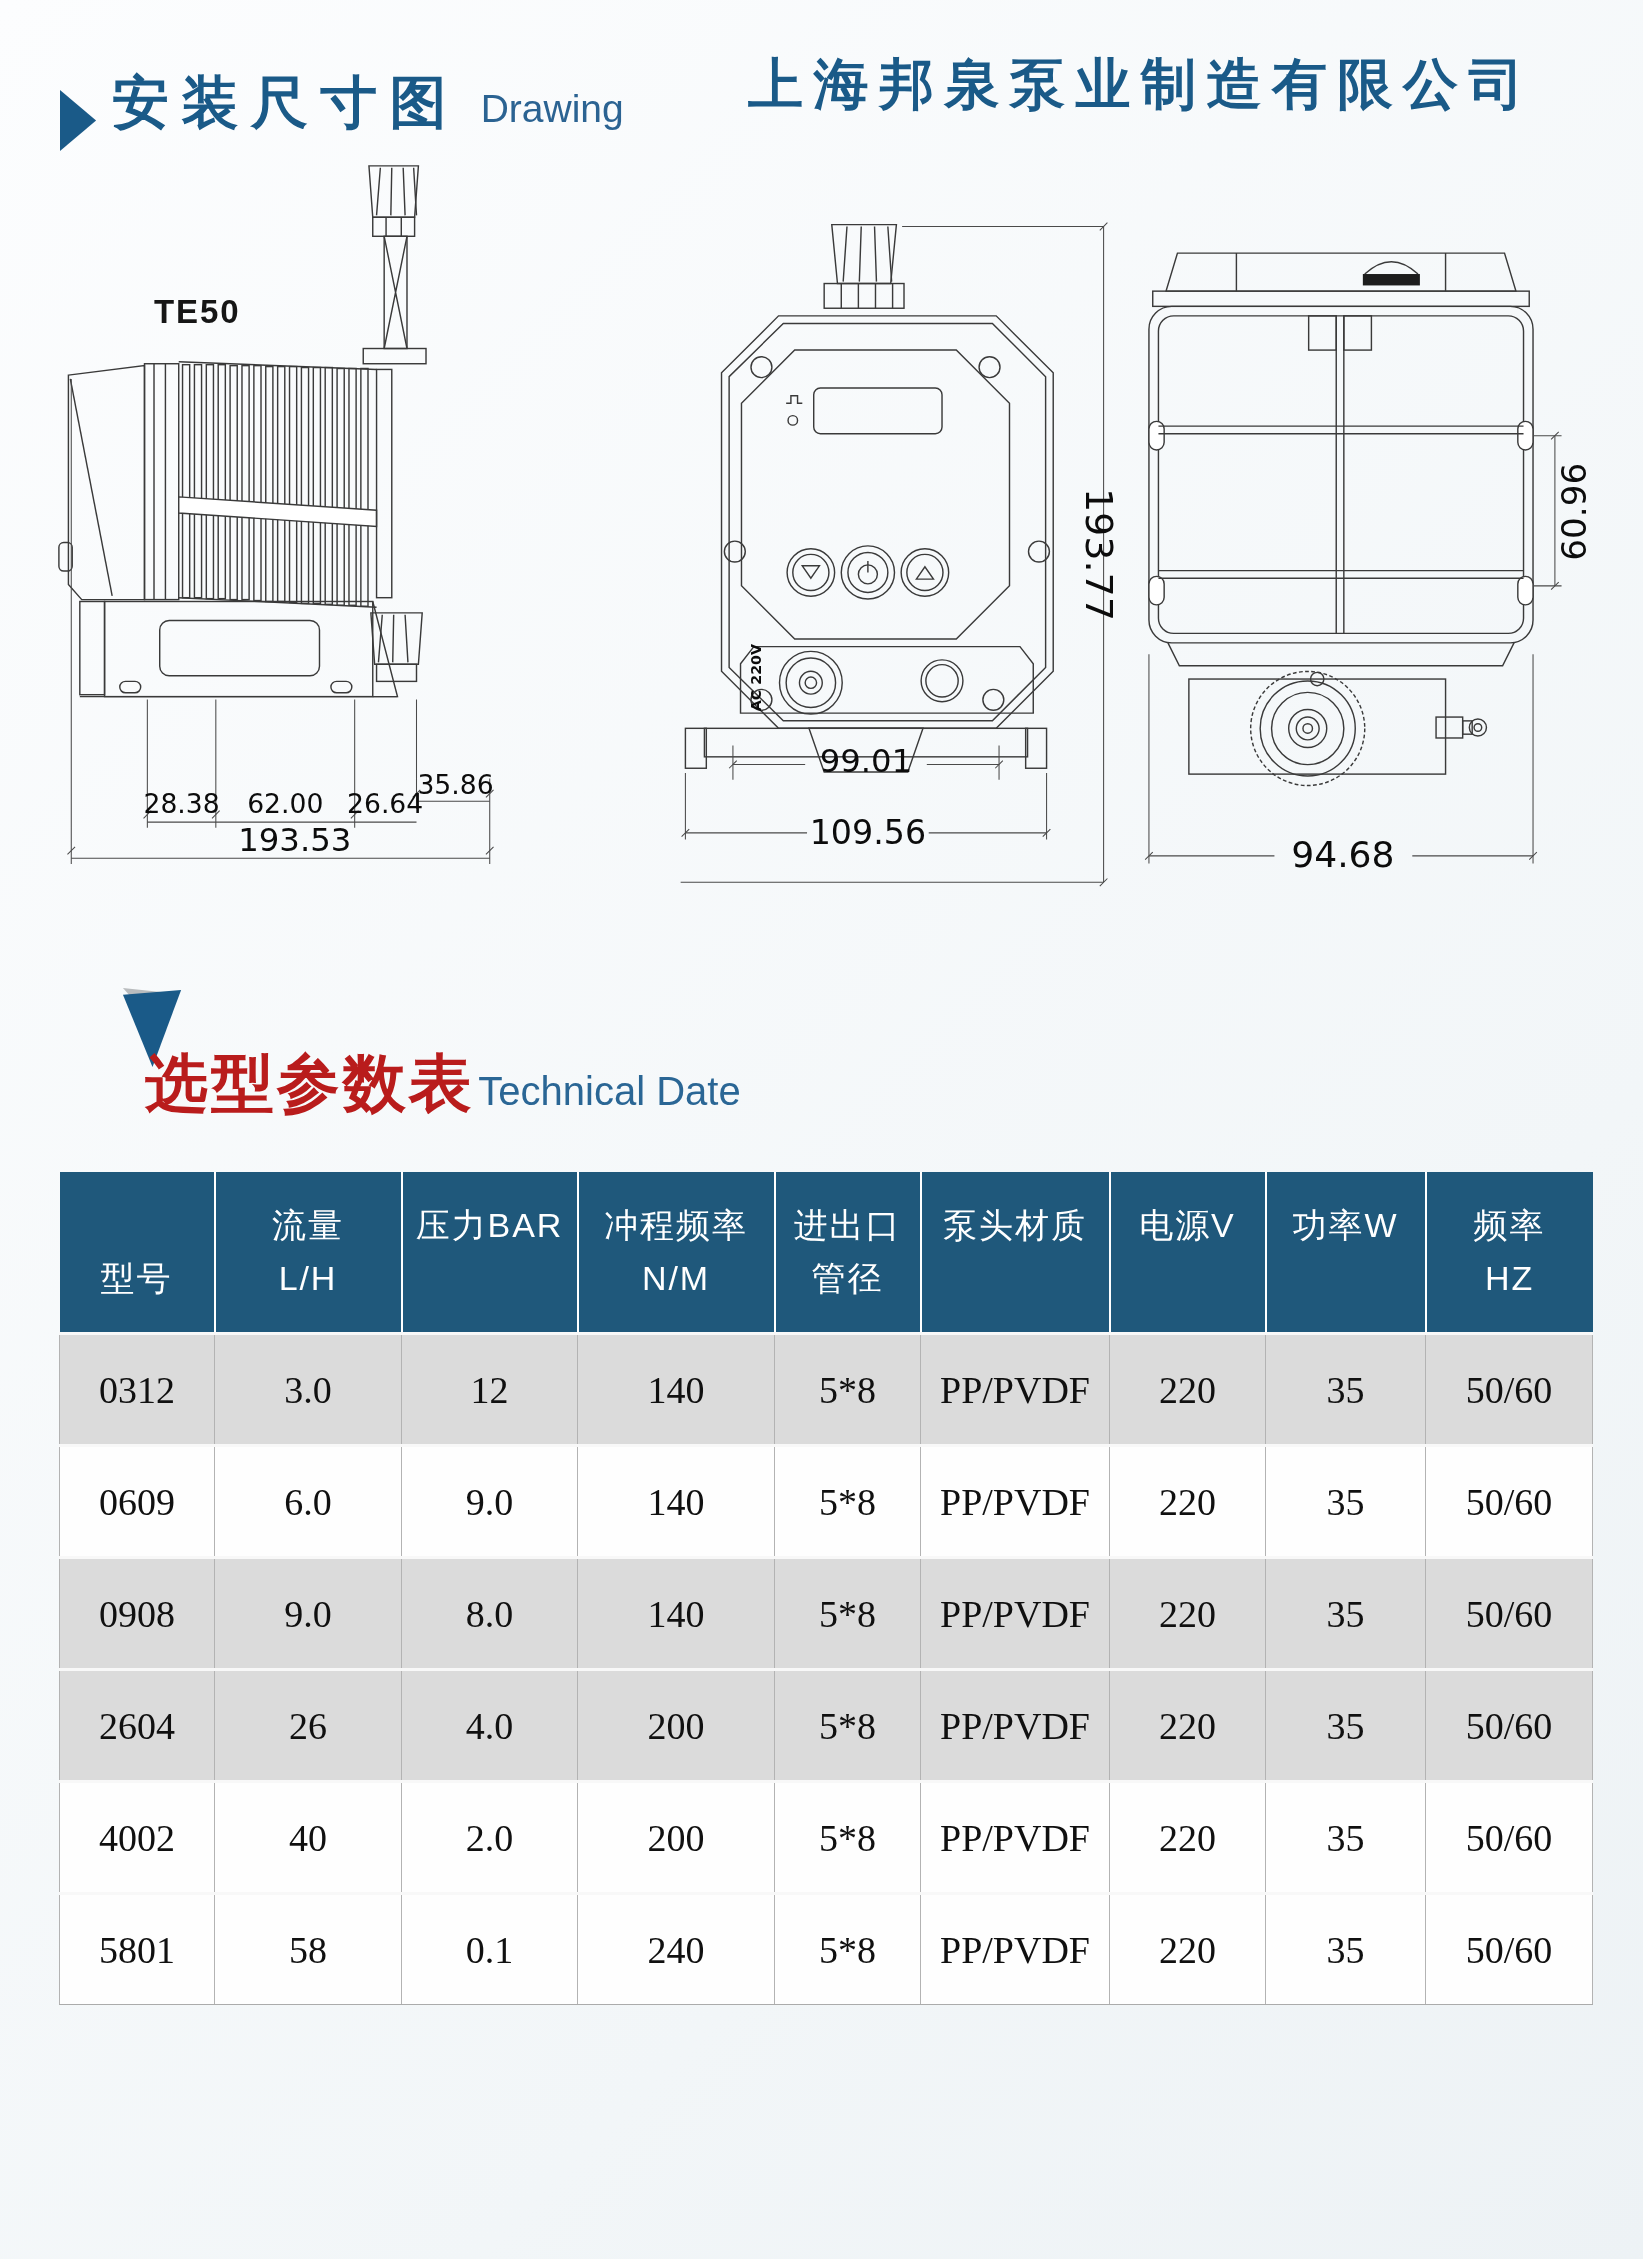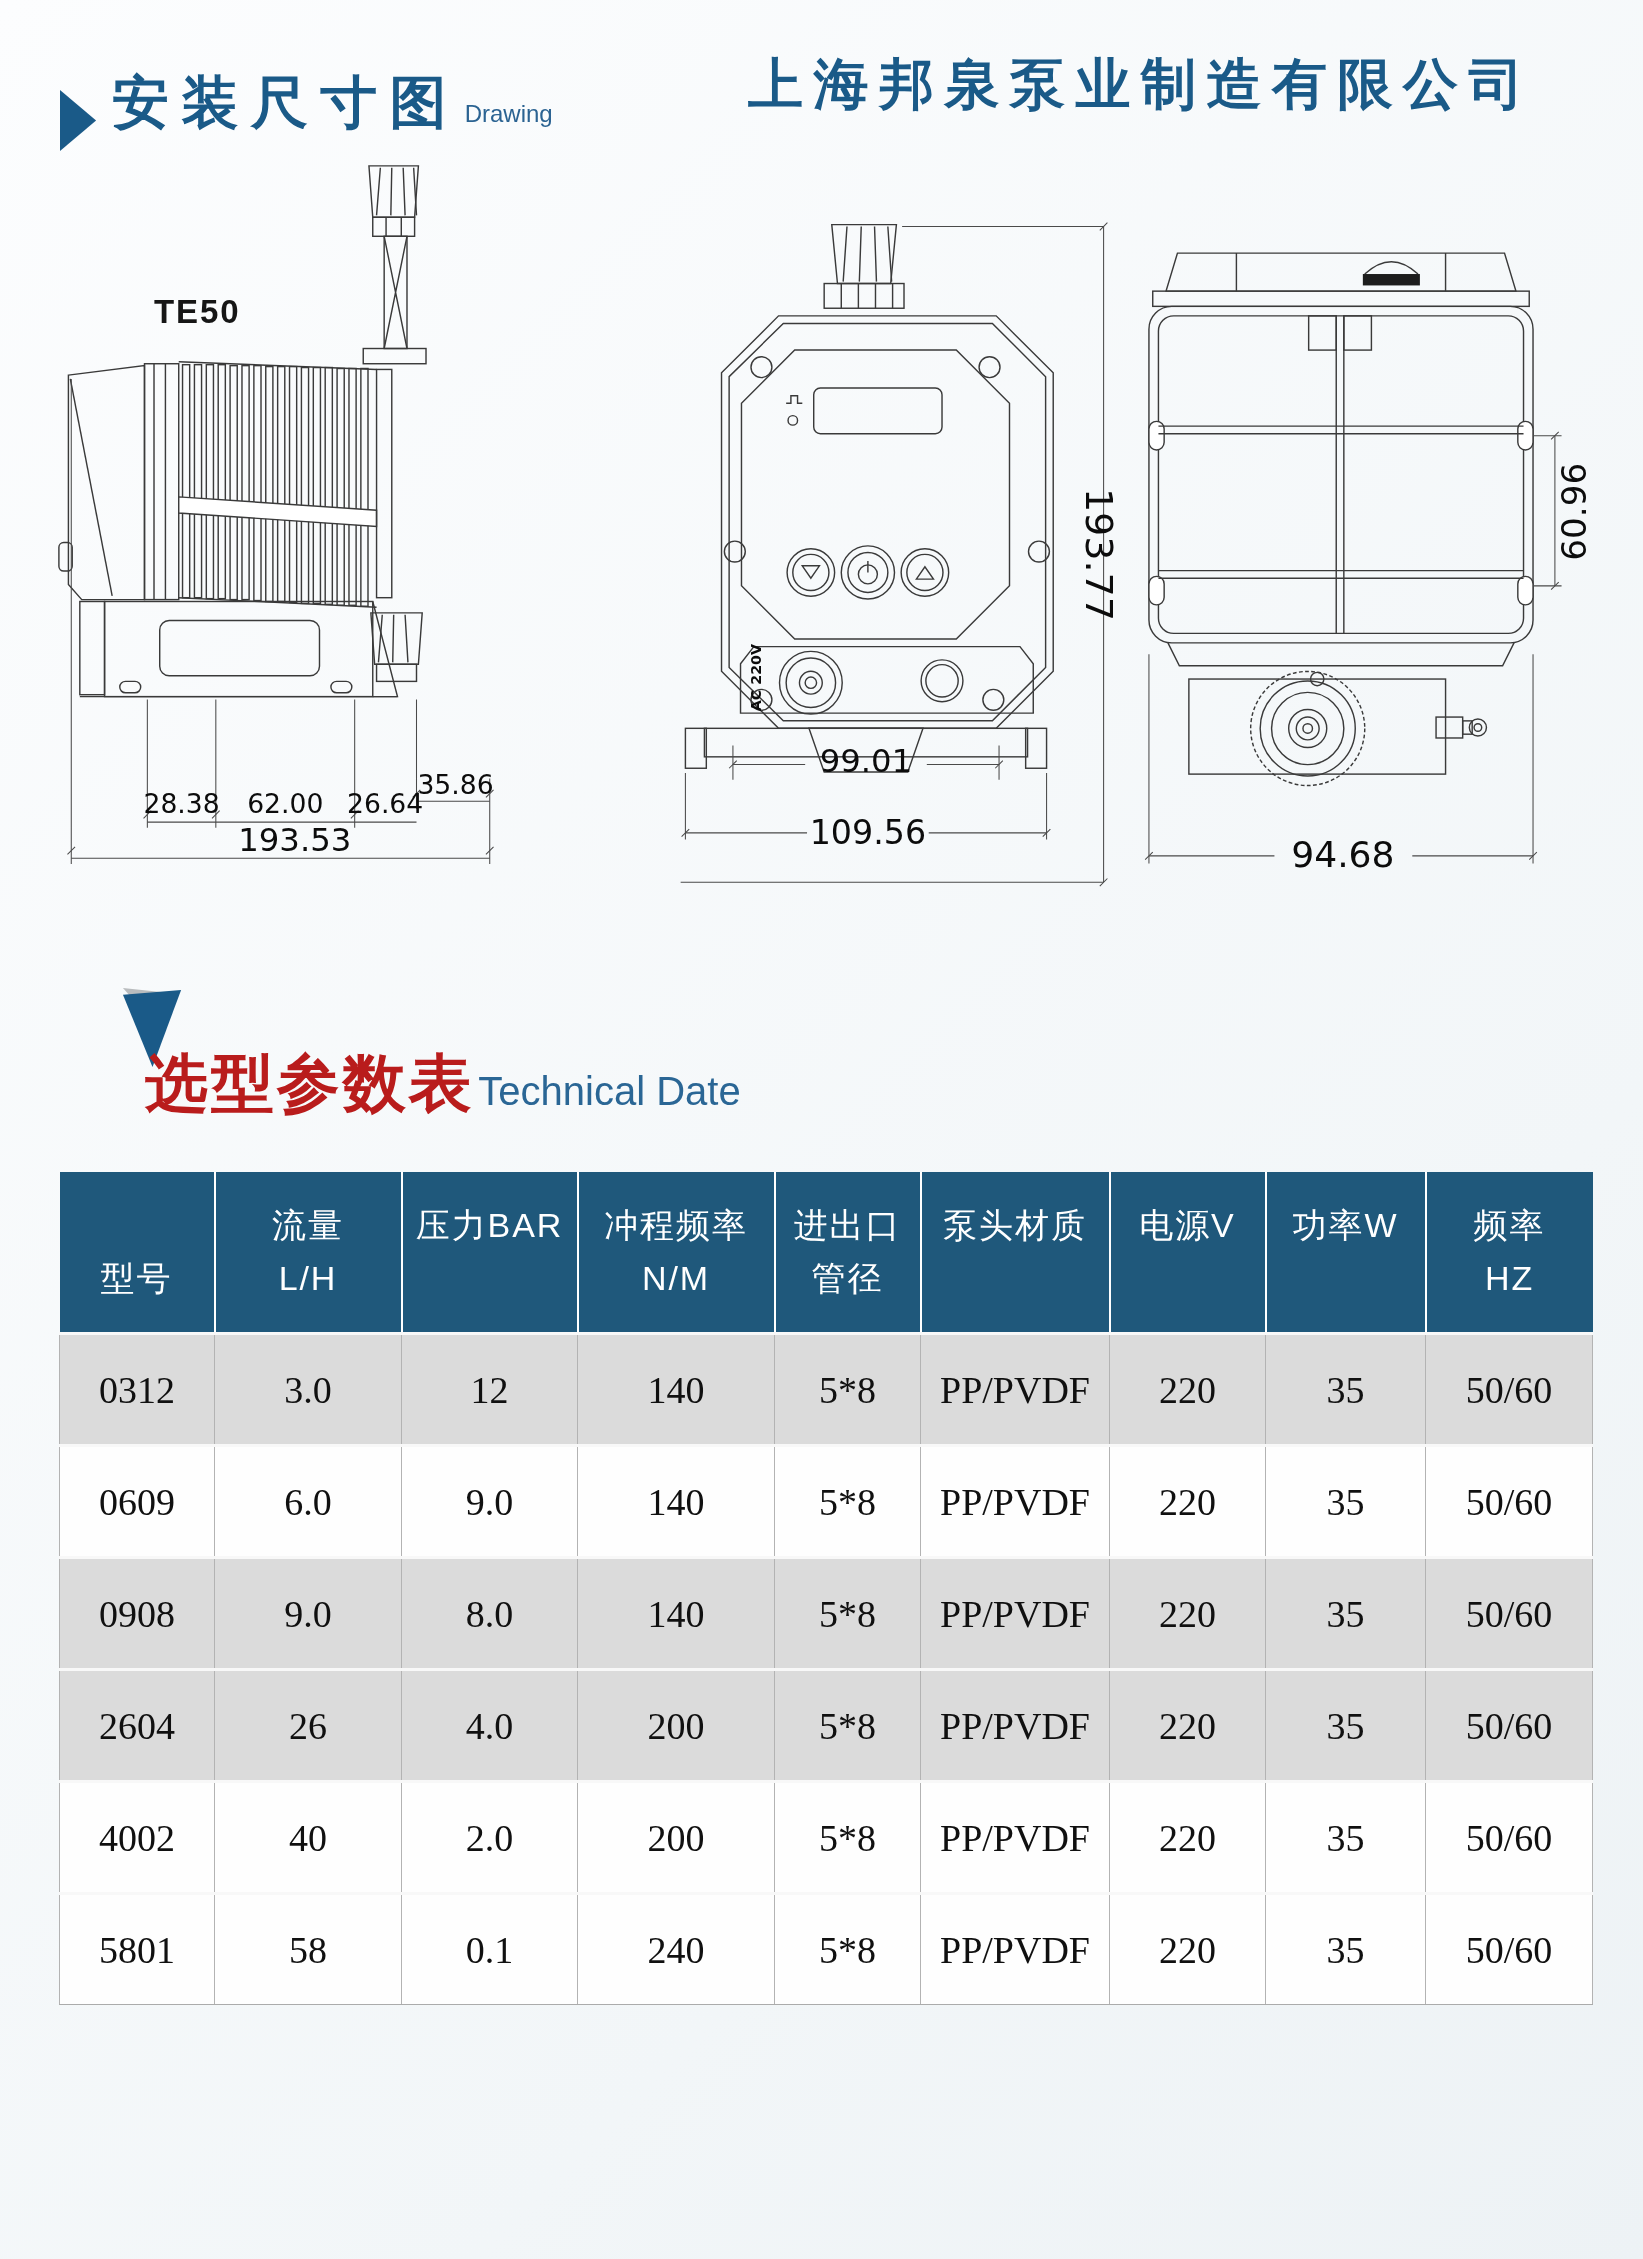--- a/index.html
+++ b/index.html
@@ -3,23 +3,23 @@
 <meta charset="utf-8">
 <style>
   html,body{margin:0;padding:0;}
   body{
     width:1644px;height:2260px;position:relative;overflow:hidden;
     background:linear-gradient(135deg,#fcfdfe 0%,#f2f6f8 70%,#edf2f5 100%);
     font-family:"Liberation Sans",sans-serif;
   }
   
   .hdr-arrow{position:absolute;left:60px;top:90px;}
-  .main-title{position:absolute;left:112px;top:65px;display:flex;align-items:baseline;}
+  .main-title{position:absolute;left:112px;top:65px;display:flex;align-items:baseline;gap:16px;}
   .main-title .cn{font-size:57px;font-weight:bold;color:#1a5a88;letter-spacing:12.4px;}
-  .main-title .en{font-size:24px;color:#2b6392;margin-left:5.7px;font-weight:400;}
+  .main-title .en{font-size:39px;color:#2b6392;margin-left:5.7px;font-weight:400;}
   .company{position:absolute;left:748px;top:48px;font-size:55px;font-weight:bold;
     color:#1a5a88;letter-spacing:10.5px;white-space:nowrap;}
   
   .model-label{position:absolute;left:154px;top:293px;font-size:33px;font-weight:bold;color:#161616;letter-spacing:1.9px;}
   .dwg{position:absolute;}
   .ln{stroke:#3a3a3a;fill:none;stroke-width:1.5;}
   .lnw{stroke:#3a3a3a;fill:#ffffff;stroke-width:1.5;}
   .dim{stroke:#4a4a4a;fill:none;stroke-width:1.1;}
   .dimt{fill:#0c0c0c;font-family:"DejaVu Sans",sans-serif;}
   .blk{fill:#1d1d1d;stroke:none;}

